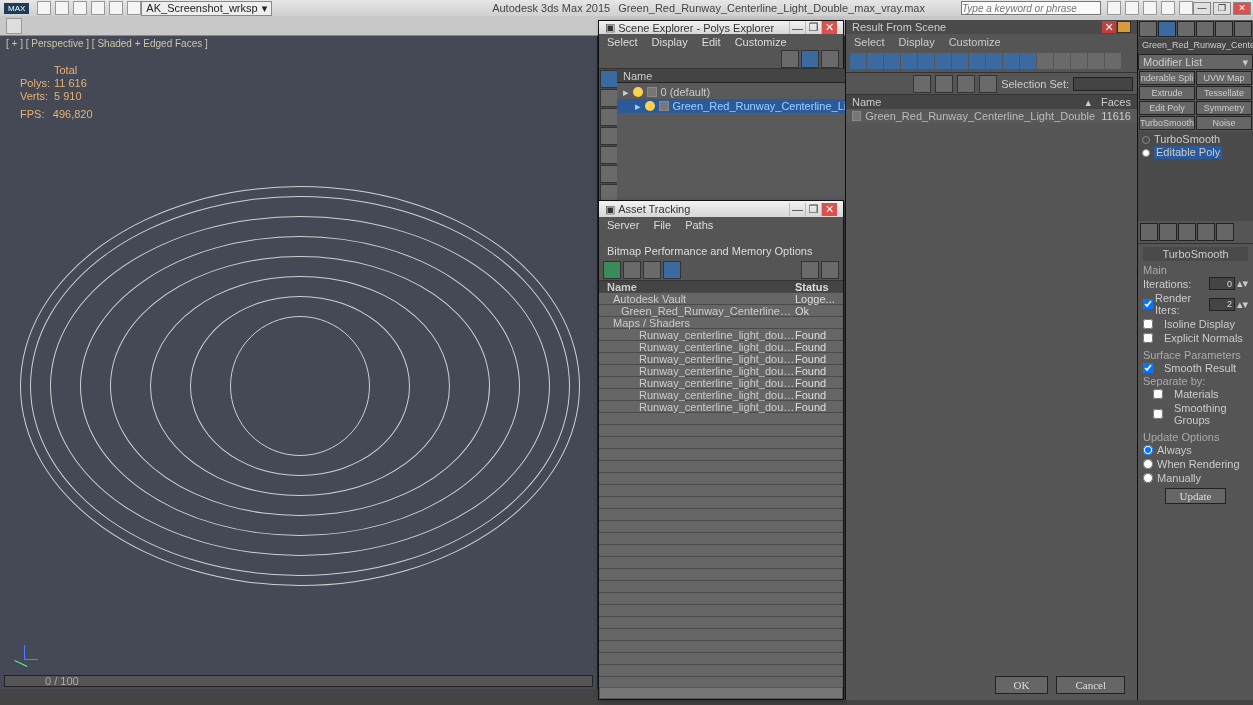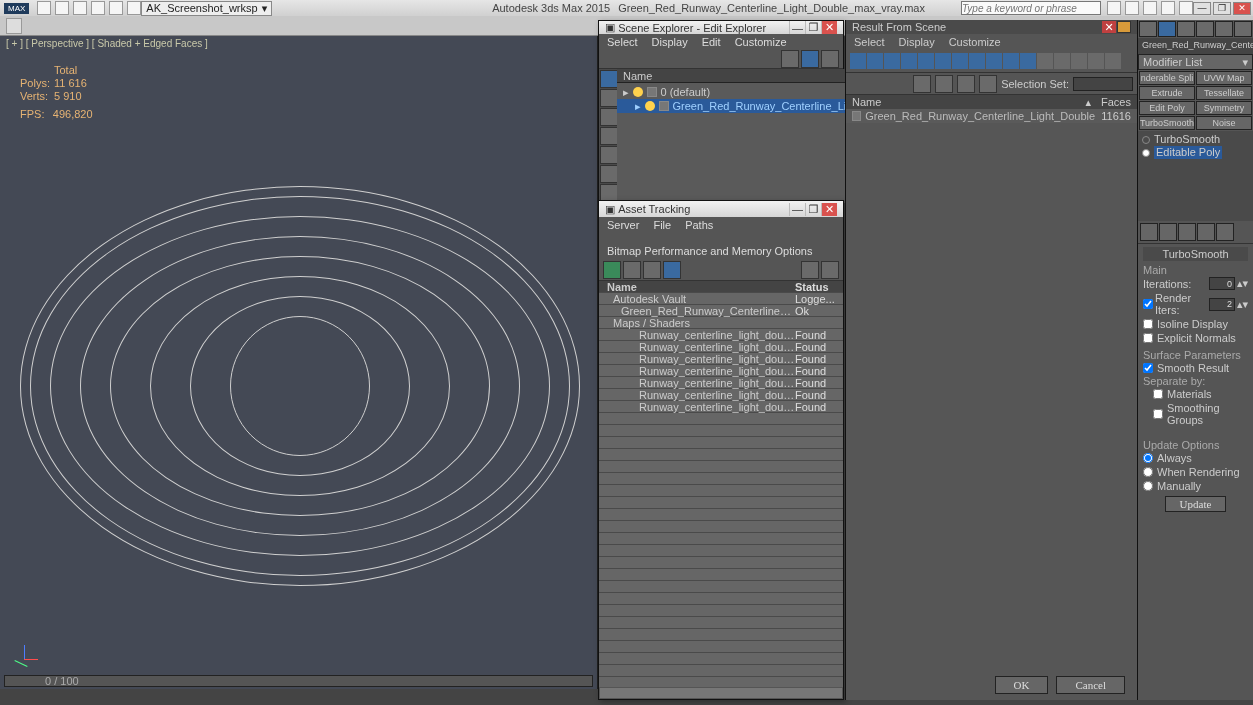--- a/index.html
+++ b/index.html
@@ -82,21 +82,21 @@
 .mod-btns .mb{ width:56px; height:14px; background:#666; border:1px solid #222; font-size:9px; display:flex; align-items:center; justify-content:center;}
 .mod-stack{ background:#4a4a4a; height:90px; padding:2px 4px; font-size:10px; line-height:13px;}
 .mod-stack .mr{ display:flex; align-items:center; gap:4px;}
 .mod-stack .rd{ width:8px;height:8px;border-radius:50%;border:1px solid #888;}
 .mod-stack .rd.on{ background:#fff }
 .mod-stack .sel{ background:#2a5a9a; padding:0 2px;}
 .stack-btns{ display:flex; gap:1px; padding:2px;}
 .stack-btns .sbt{ width:18px;height:18px;background:#666;border:1px solid #222;}
 .rollout{ border-top:1px solid #333; padding:3px 5px; font-size:10px;}
 .rollout .rh{ text-align:center; background:#4a4a4a; padding:1px 0; margin-bottom:3px;}
-.rollout label{ display:flex; align-items:center; gap:4px; padding:1px 0;}
+.rollout label{ display:flex; align-items:center; gap:11px; padding:1px 0;}
 .spin{ display:flex; align-items:center; gap:2px; padding:1px 0;}
 .spin input{ width:26px; height:13px; background:#444; border:1px solid #222; color:#ddd; font-size:9px; text-align:right; padding-right:2px;}
 .radio-grp label{ display:flex; align-items:center; gap:4px;}
 input[type=checkbox],input[type=radio]{ width:10px;height:10px;}
 </style>
 </head>
 <body>
 
 <div class="titlebar">
   <span class="max-badge">MAX</span>
@@ -161,21 +161,21 @@
     <div class="y"></div>
   </div>
   <div class="slider-bar">
     <span>0 / 100</span>
   </div>
 </div>
 
 <div class="panel" style="top:20px; left:598px; width:246px; height:180px;">
   <div class="p-title">
     <span>▣</span>&nbsp;
-    <span>Scene Explorer - Edit Explorer</span>
+    <span>Scene Explorer - Polys Explorer</span>
     <span class="sp"></span>
     <div class="pbtn">—</div>
     <div class="pbtn">❐</div>
     <div class="pbtn close">✕</div>
   </div>
   <div class="menu-row">
     <span>Select</span>
     <span>Display</span>
     <span>Edit</span>
     <span>Customize</span>
@@ -447,21 +447,21 @@
       </label>
     <div style="color:#aaa">Separate by:</div>
     <label style="padding-left:10px">
         <input type="checkbox" style="">
         <span>Materials</span>
       </label>
     <label style="padding-left:10px">
         <input type="checkbox" style="">
         <span>Smoothing Groups</span>
       </label>
-    <div style="color:#aaa;margin-top:12px">Update Options</div>
+    <div style="color:#aaa;margin-top:4px">Update Options</div>
     <div class="radio-grp">
       <label>
           <input type="radio" name="upd" checked="" style="">
           <span>Always</span>
         </label>
       <label>
           <input type="radio" name="upd" style="">
           <span>When Rendering</span>
         </label>
       <label>

